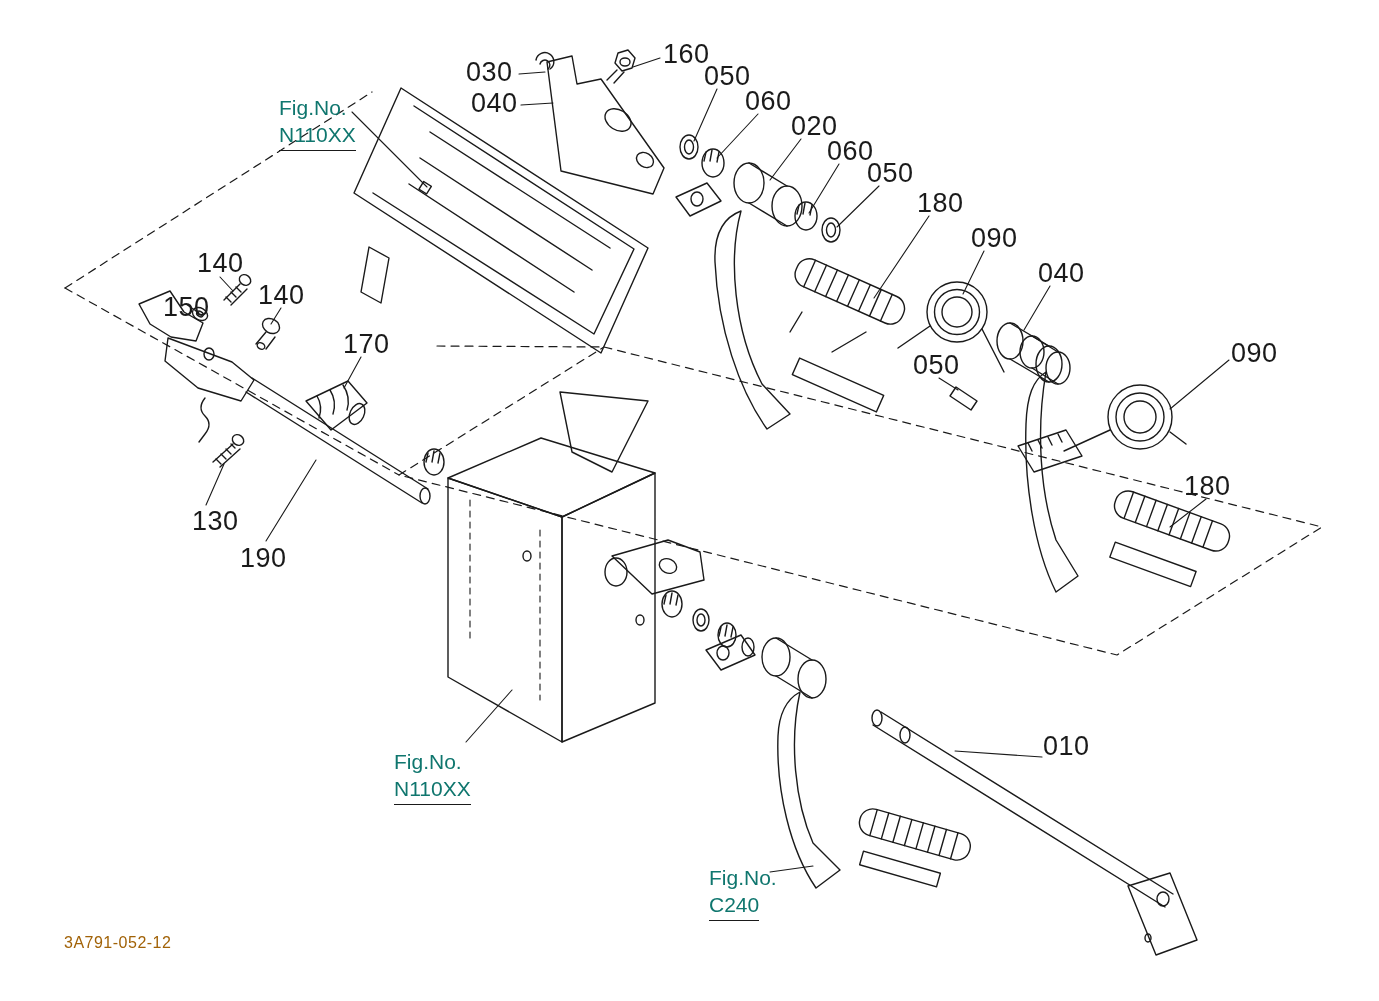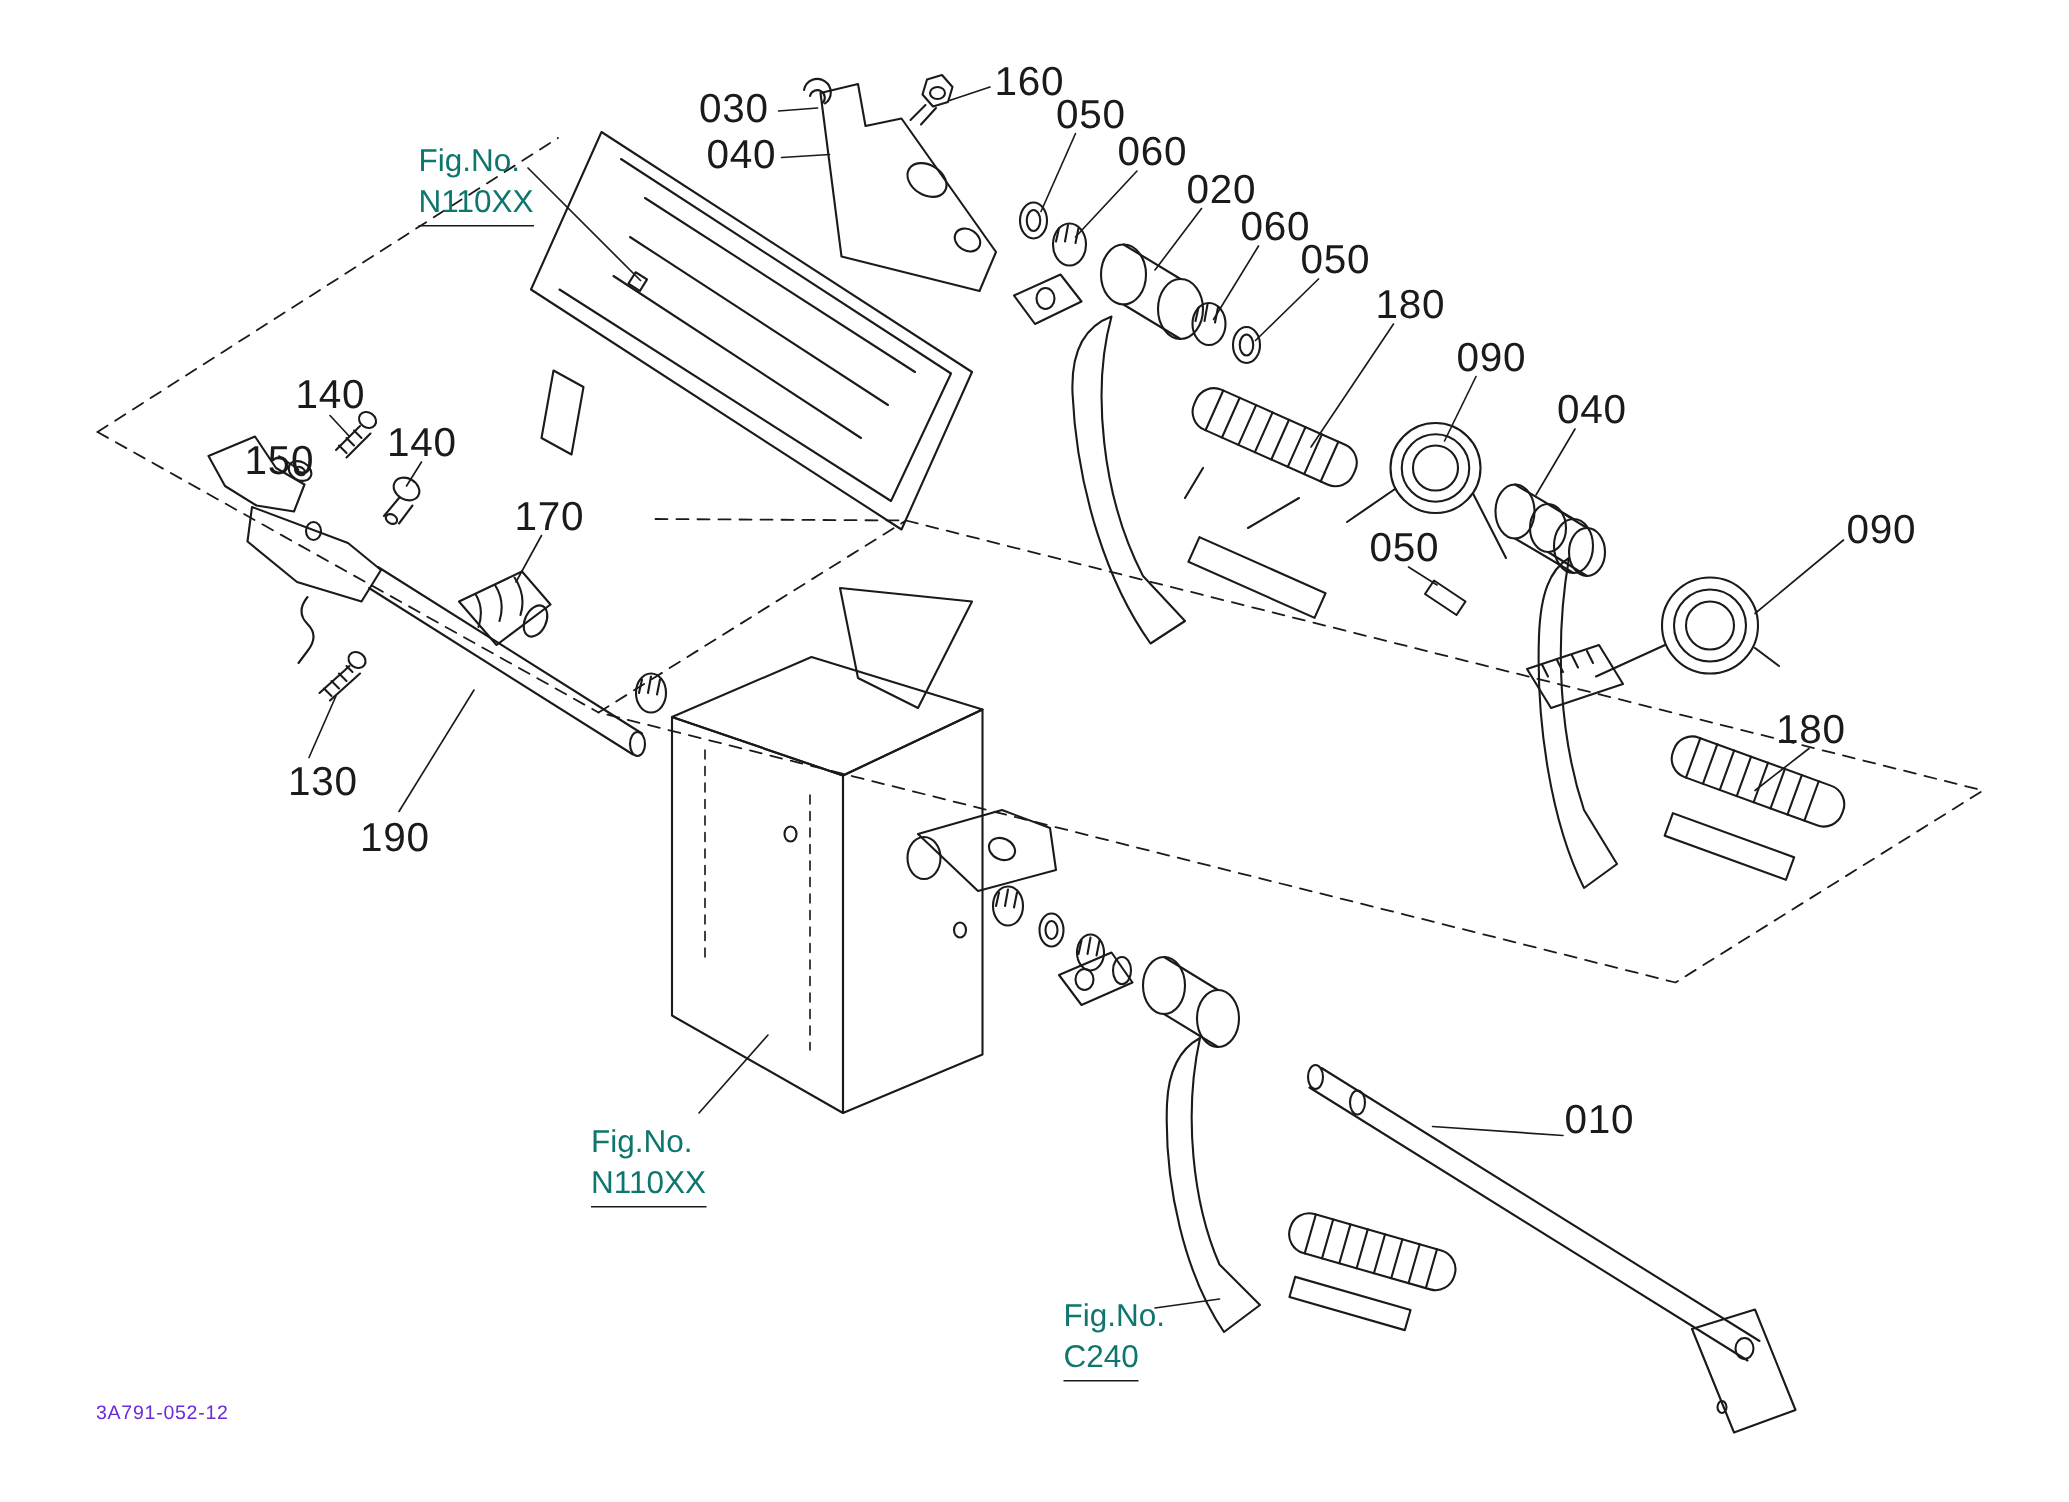--- a/index.html
+++ b/index.html
@@ -28,23 +28,23 @@
     color:#0f766e;
     margin-top:32px;
   }
   .fig-ref .code {
     display:inline-block;
     border-bottom:1.5px solid #1a1a1a;
     padding-bottom:1px;
   }
   .drawing-code {
     position:absolute;
-    font-size:13px;
+    font-size:16px;
     letter-spacing:0.5px;
-    color:#6d28d9;
+    color:#a16207;
   }
 </style>
 </head>
 <body>
 
 <div class="stage">
 
   <svg width="1379" height="1001" viewBox="0 0 1379 1001">
     <g fill="none" stroke="#1a1a1a" stroke-width="1.4" stroke-linejoin="round" stroke-linecap="round">
 

